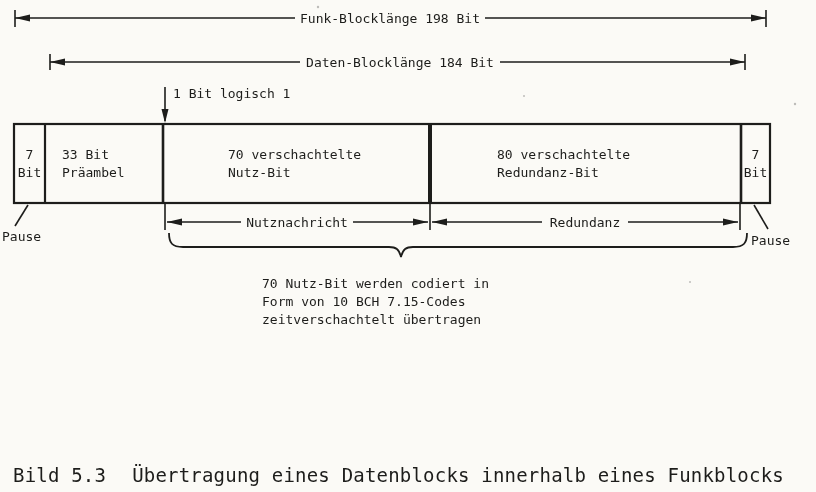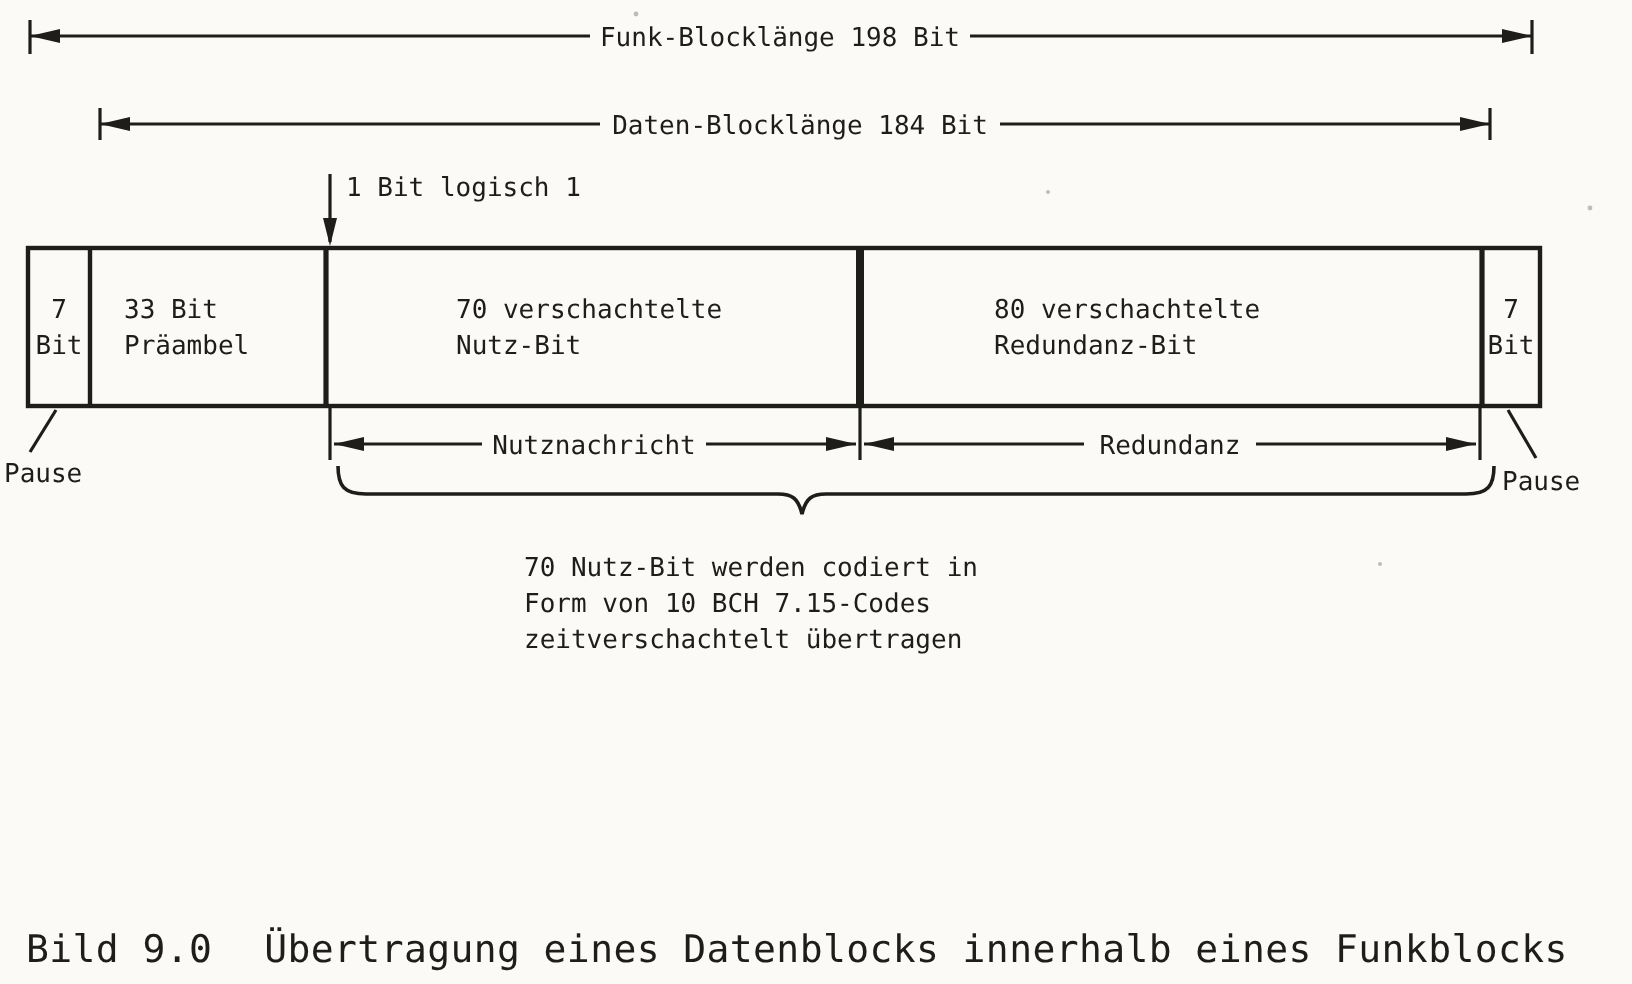--- a/index.html
+++ b/index.html
@@ -139,16 +139,16 @@
     <path class="brace" d="M 169 233 C 169 243, 172 247, 183 247 L 389 247 C 396 247, 399 249, 401 257 C 403 249, 406 247, 413 247 L 733 247 C 744 247, 747 243, 747 233"></path>
 
     <g>
       <text x="262" y="288" text-anchor="start">70 Nutz-Bit werden codiert in</text>
       <text x="262" y="306" text-anchor="start">Form von 10 BCH 7.15-Codes</text>
       <text x="262" y="324" text-anchor="start">zeitverschachtelt übertragen</text>
     </g>
   </svg>
 
   <div class="caption">
-    <span class="cap-number">Bild 9.0</span><span>Übertragung eines Datenblocks innerhalb eines Funkblocks</span>
+    <span class="cap-number">Bild 5.3</span><span>Übertragung eines Datenblocks innerhalb eines Funkblocks</span>
   </div>
 
 </div>
 
 </body></html>

